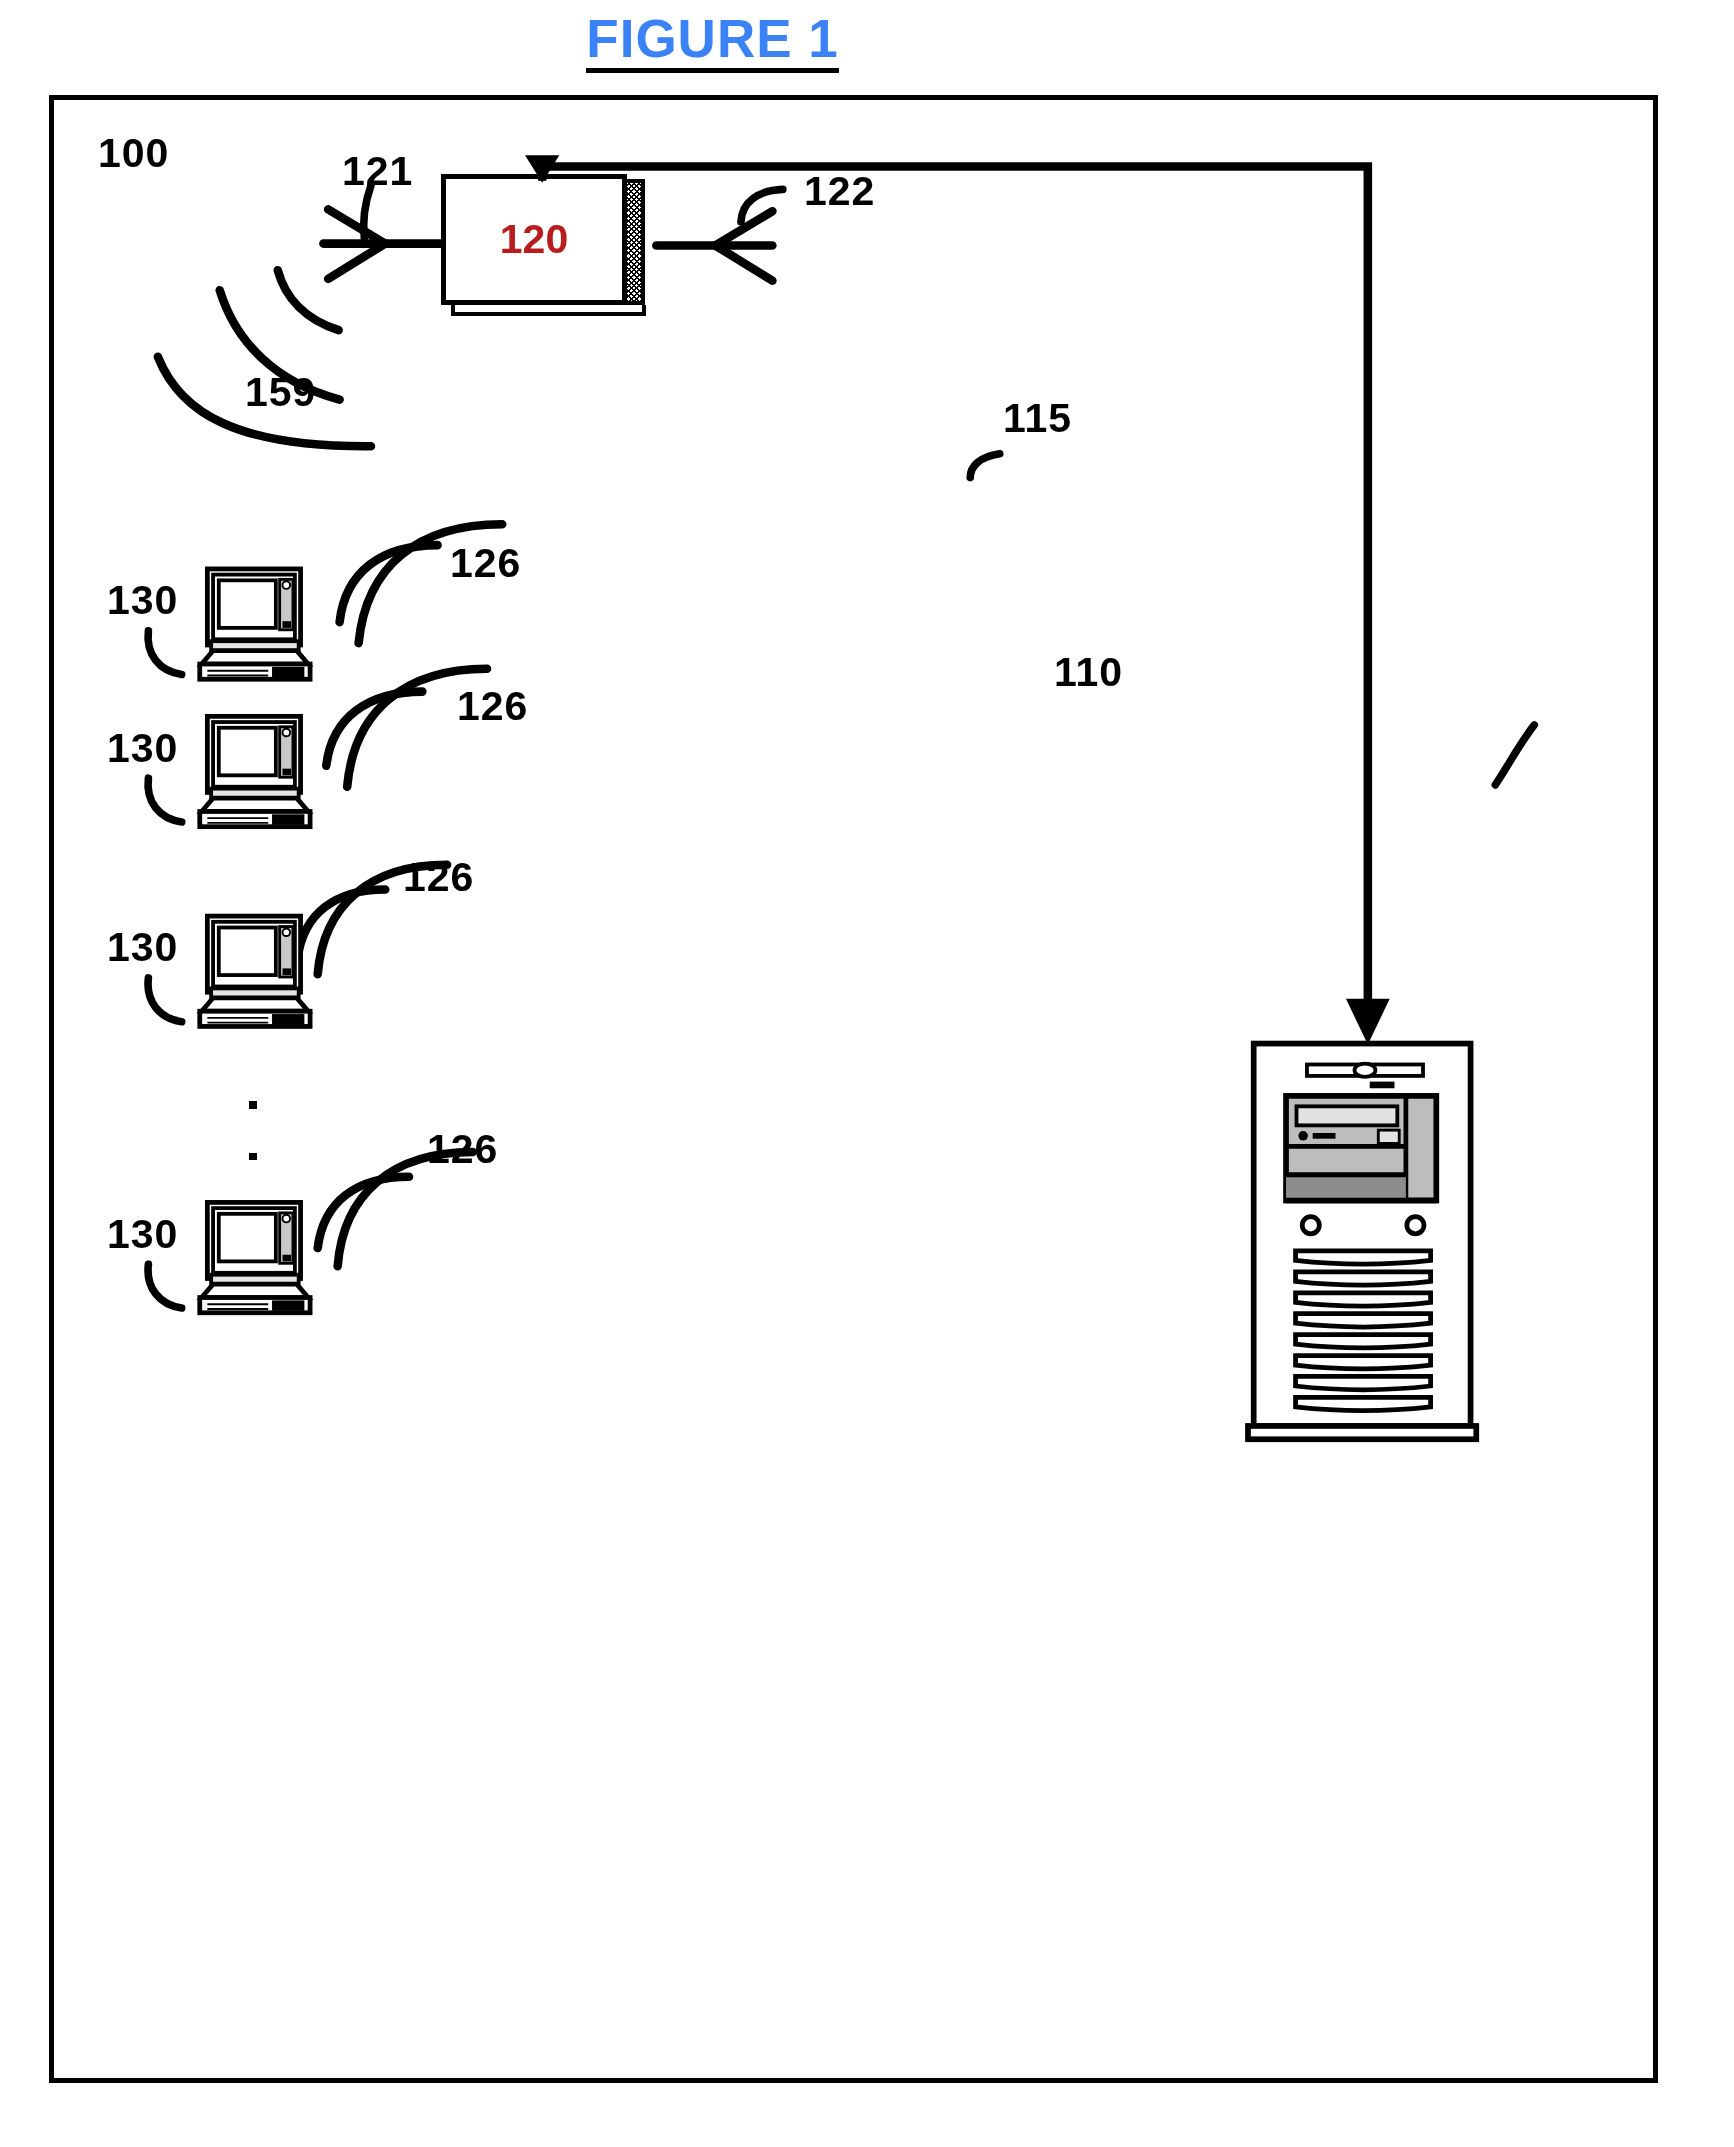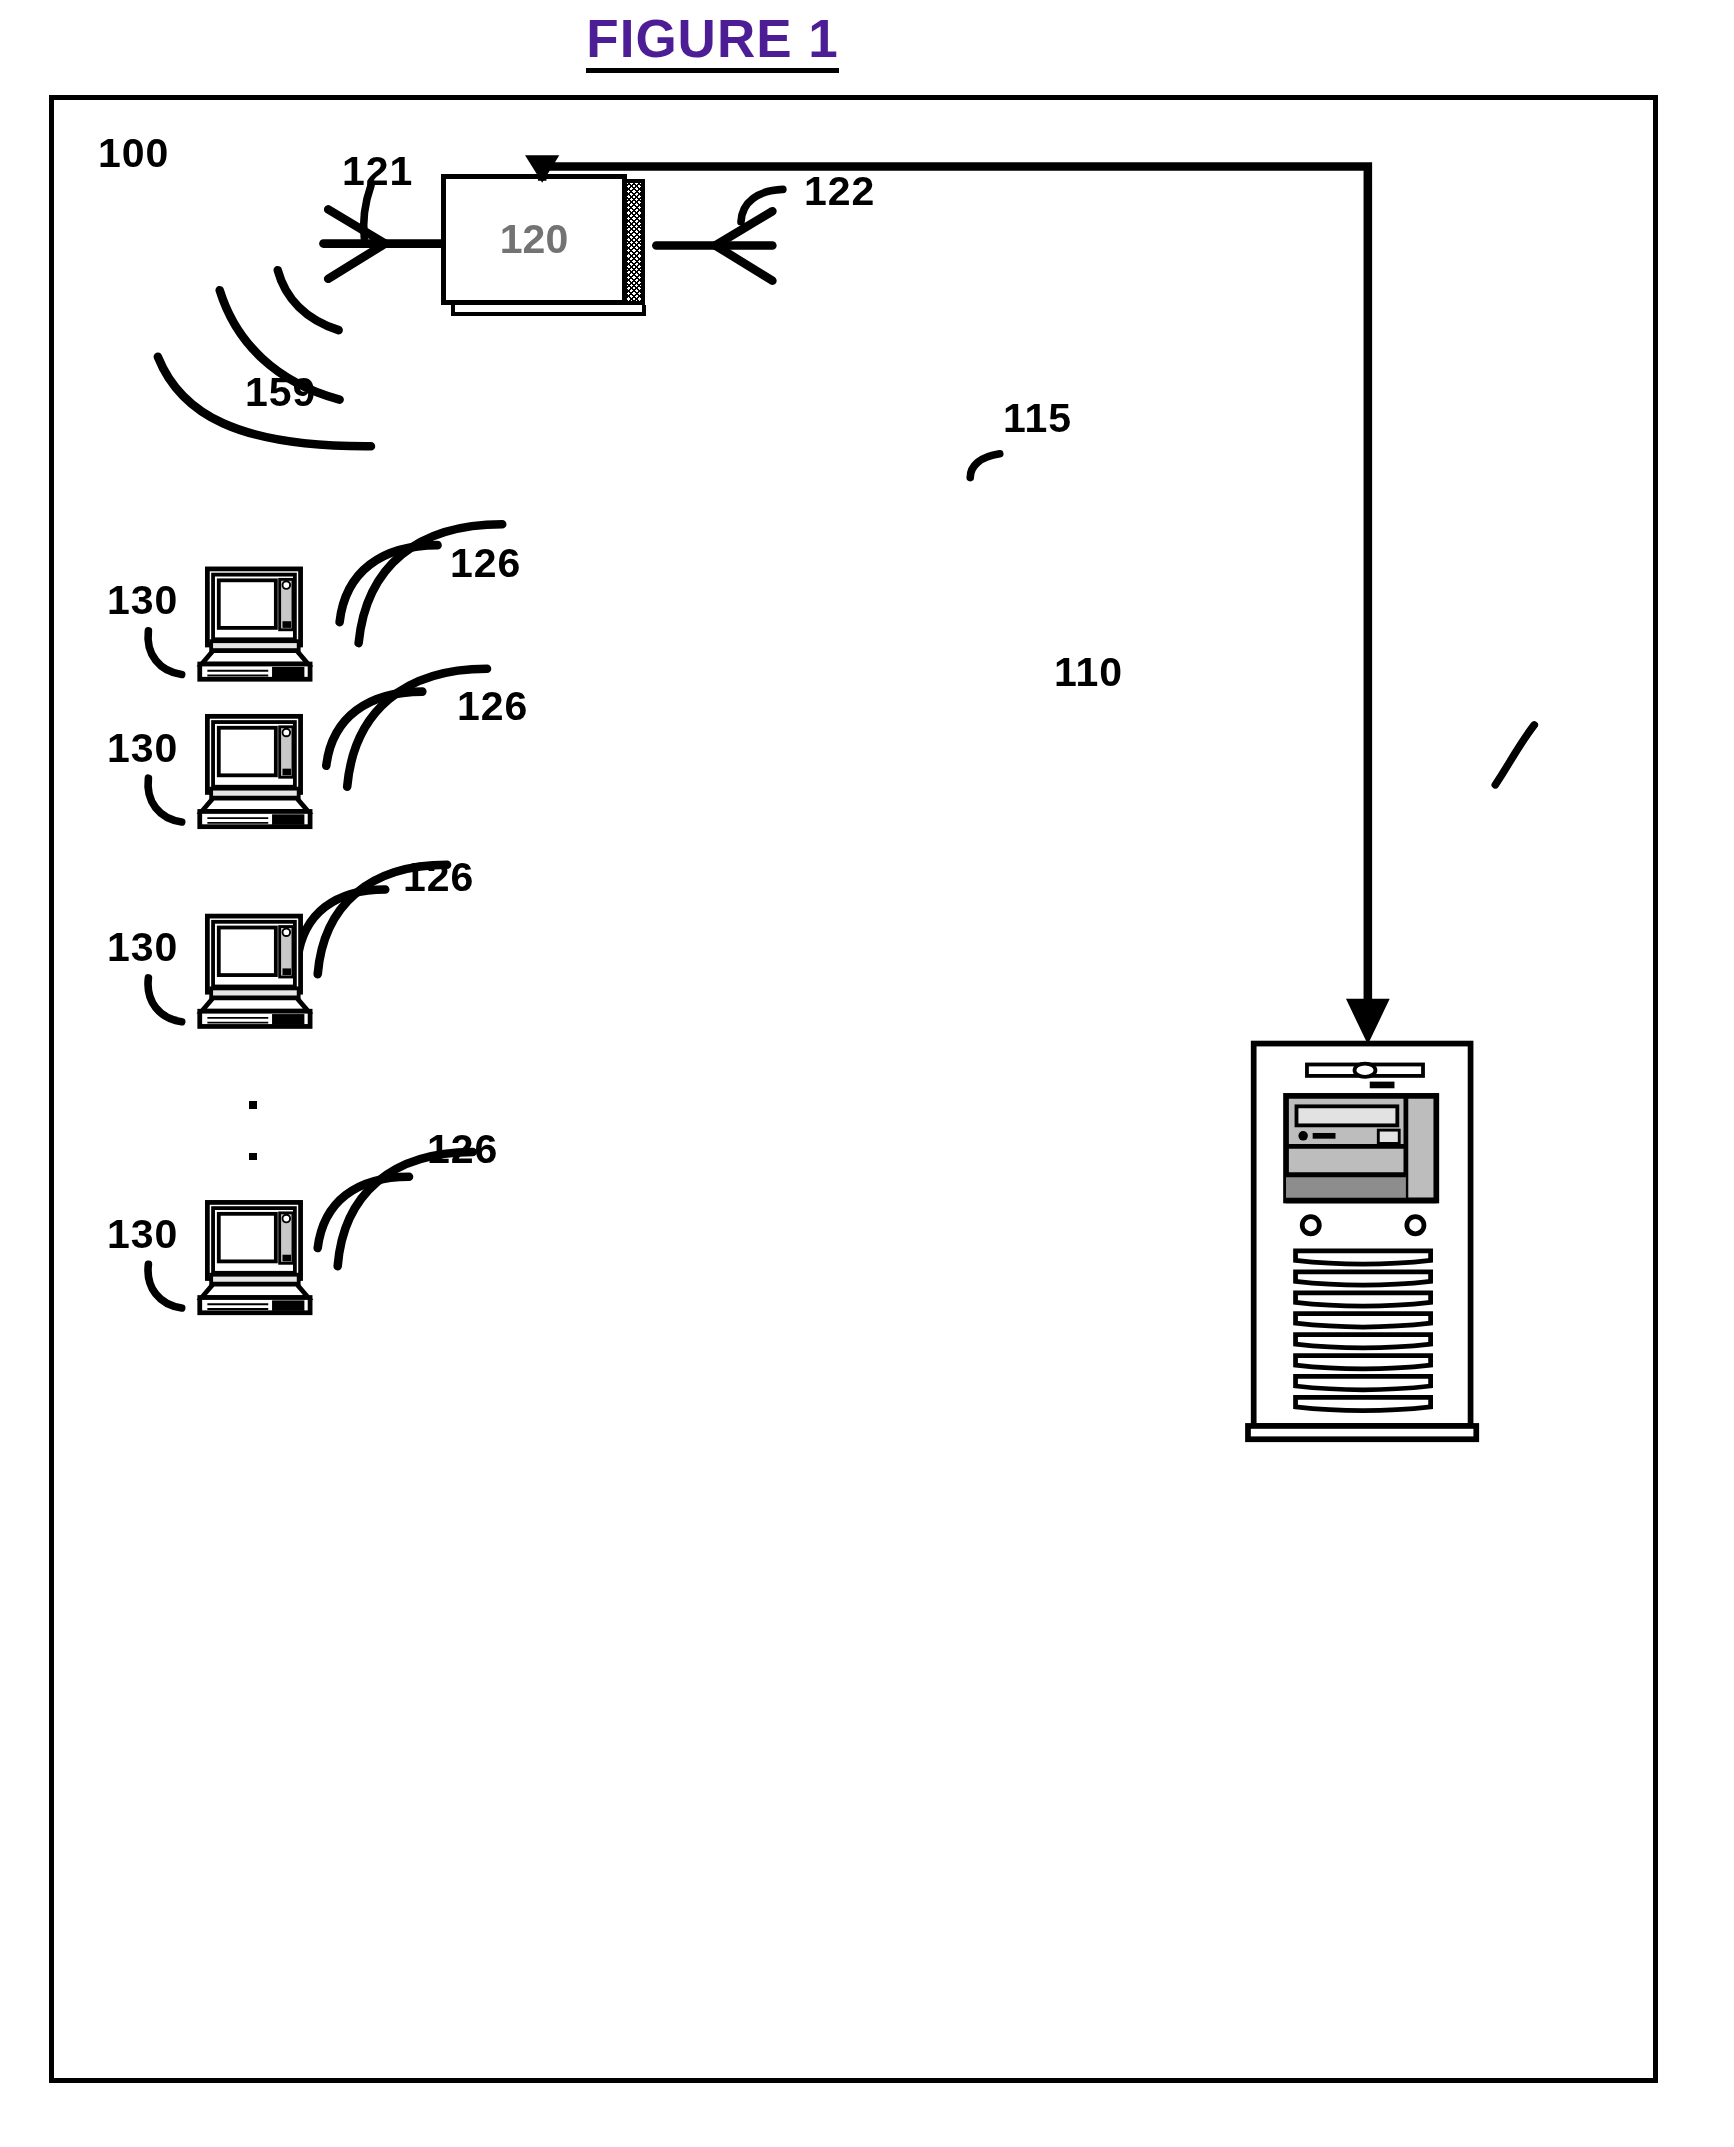--- a/index.html
+++ b/index.html
@@ -24,21 +24,21 @@
   
   .fig-title {
     position: absolute;
     left: 0;
     top: 7.6px;
     width: 1425px;
     text-align: center;
     font-size: 53px;
     font-weight: bold;
     letter-spacing: 1px;
-    color: #4c1d95;
+    color: #3b82f6;
   }
   .fig-title span {
     border-bottom: 5.7px solid #000000;
     padding-bottom: 1.9px;
     display: inline-block;
     line-height: 1.05;
   }
   
   .frame {
     position: absolute;
@@ -110,21 +110,21 @@
     background: #ffffff;
   }
   .box120 .lbl {
     position: absolute;
     left: 0;
     top: 42px;
     width: 186px;
     text-align: center;
     font-size: 41px;
     font-weight: bold;
-    color: #737373;
+    color: #b91c1c;
   }
   
   .dots { position: absolute; }
   .dots i {
     display: block;
     width: 7.6px; height: 7.6px;
     background: #000;
     margin-bottom: 44px;
   }
 </style>

